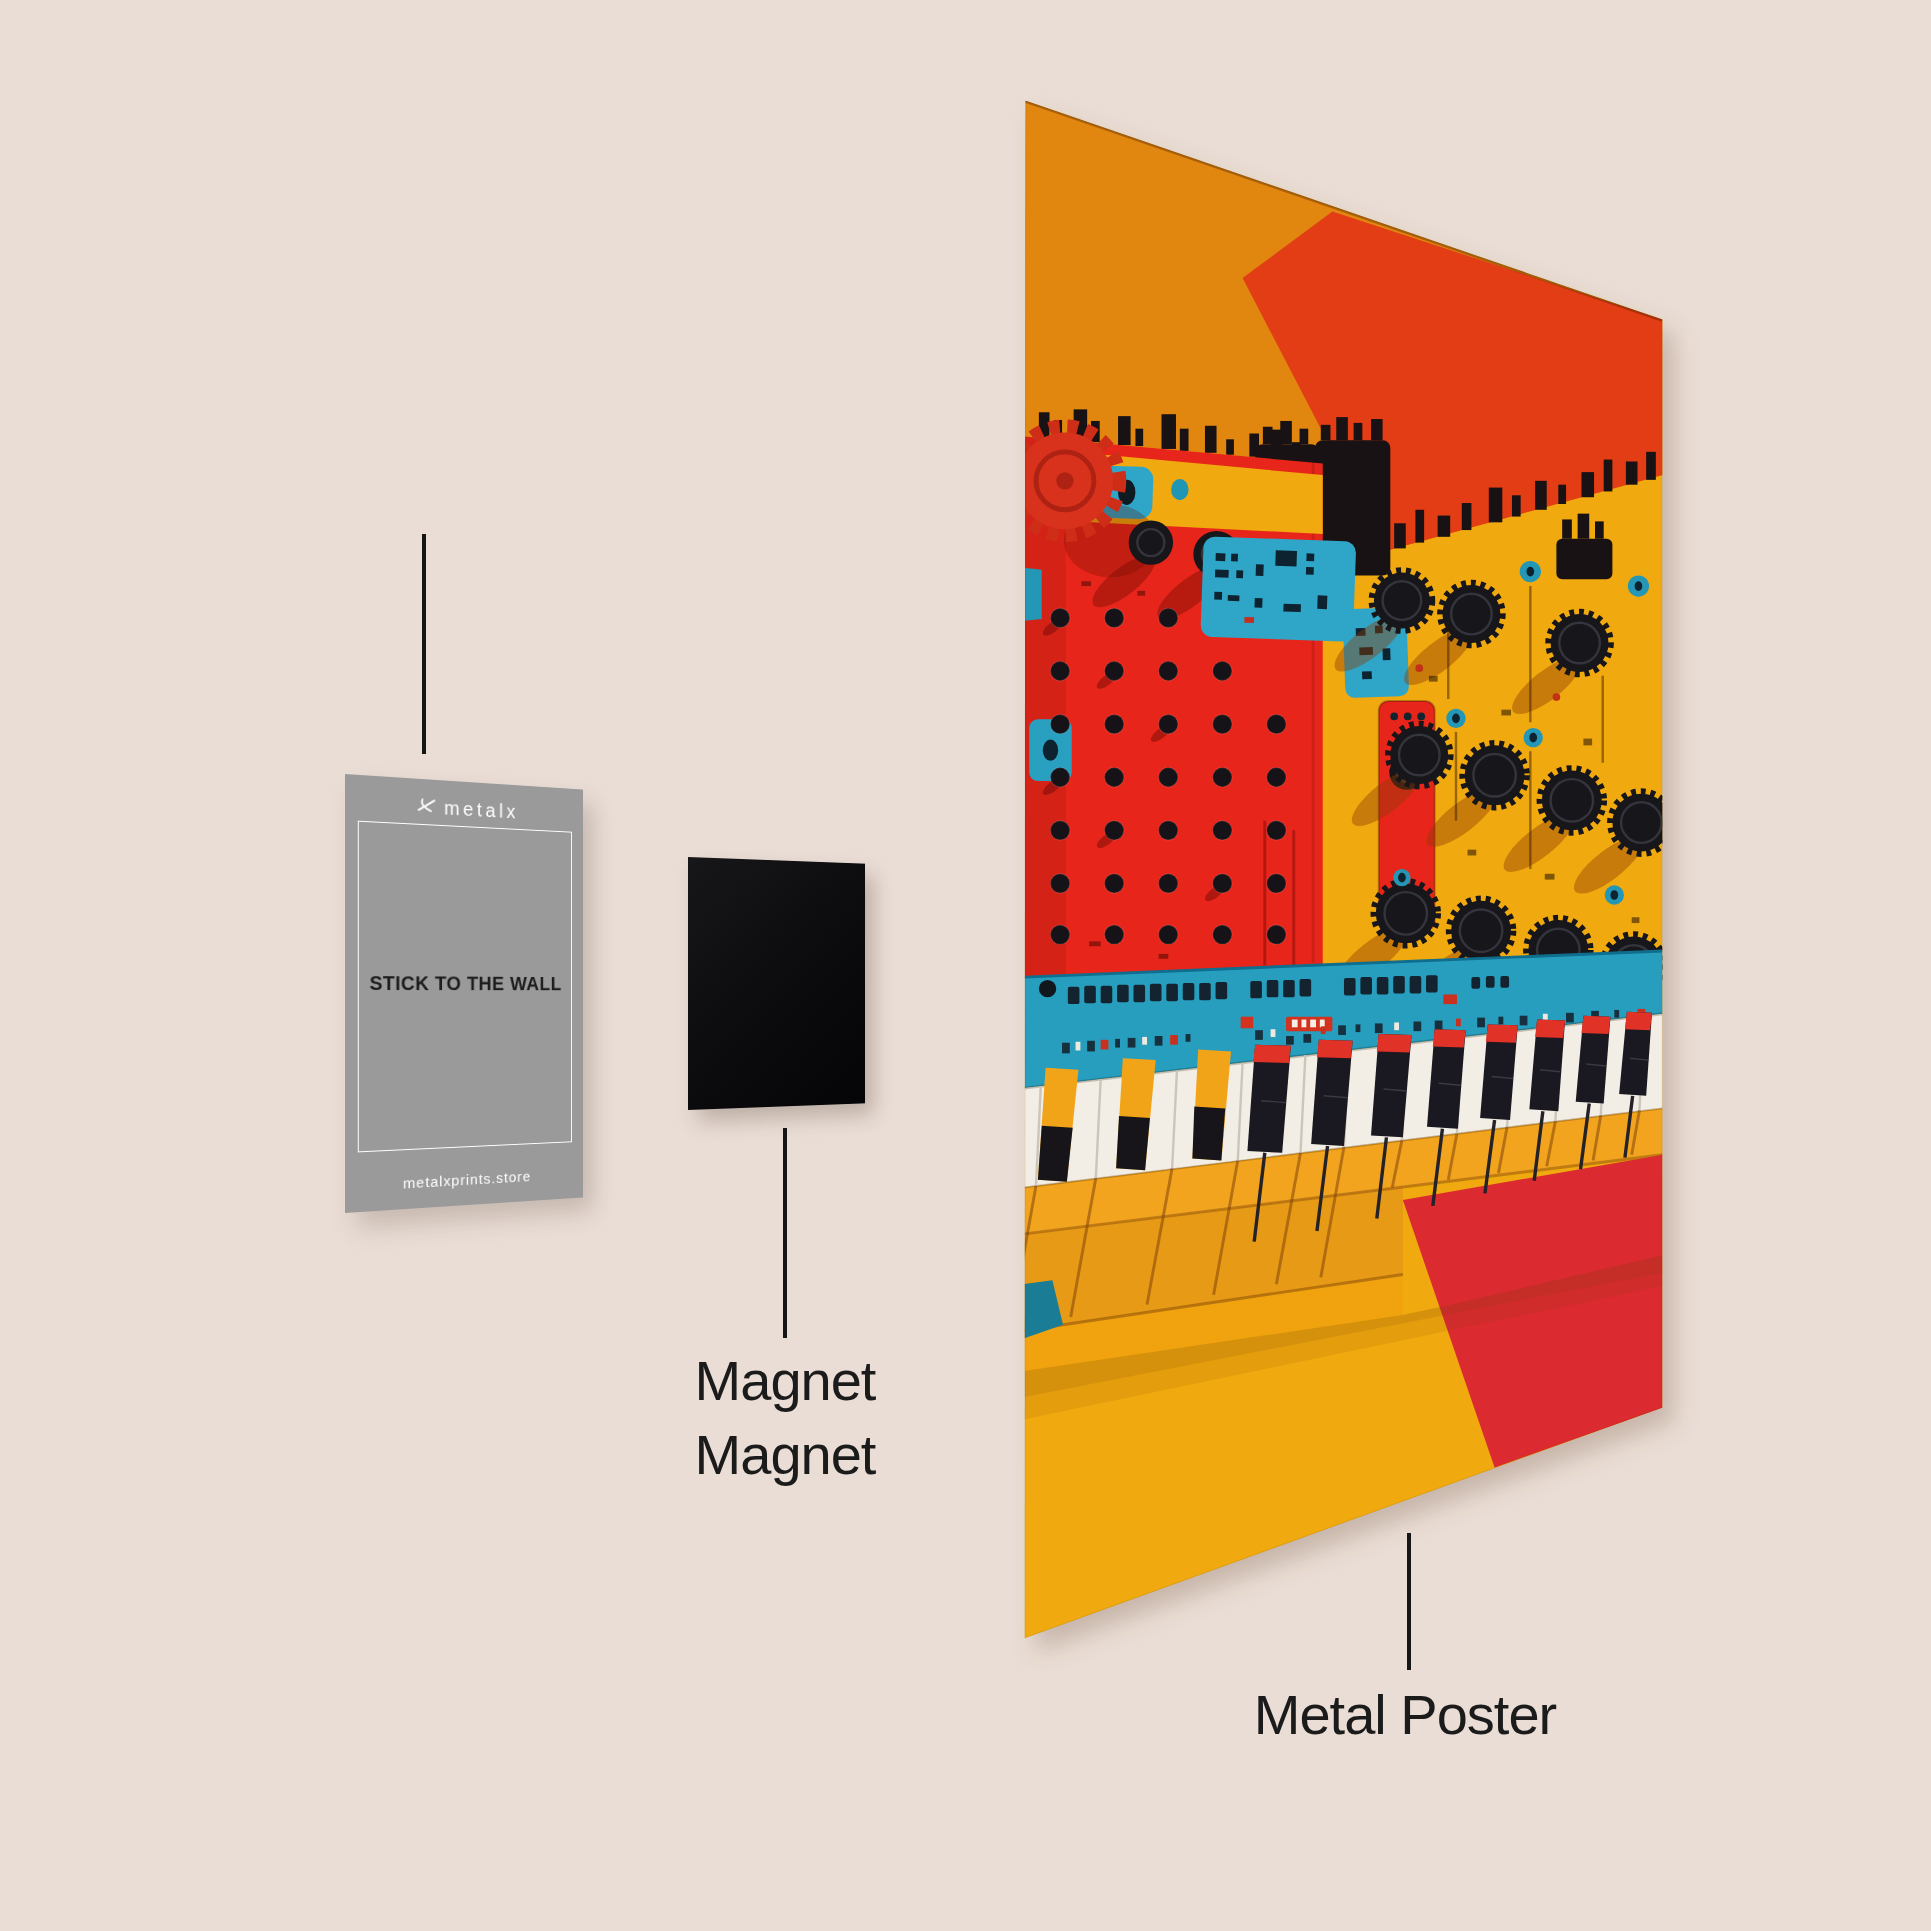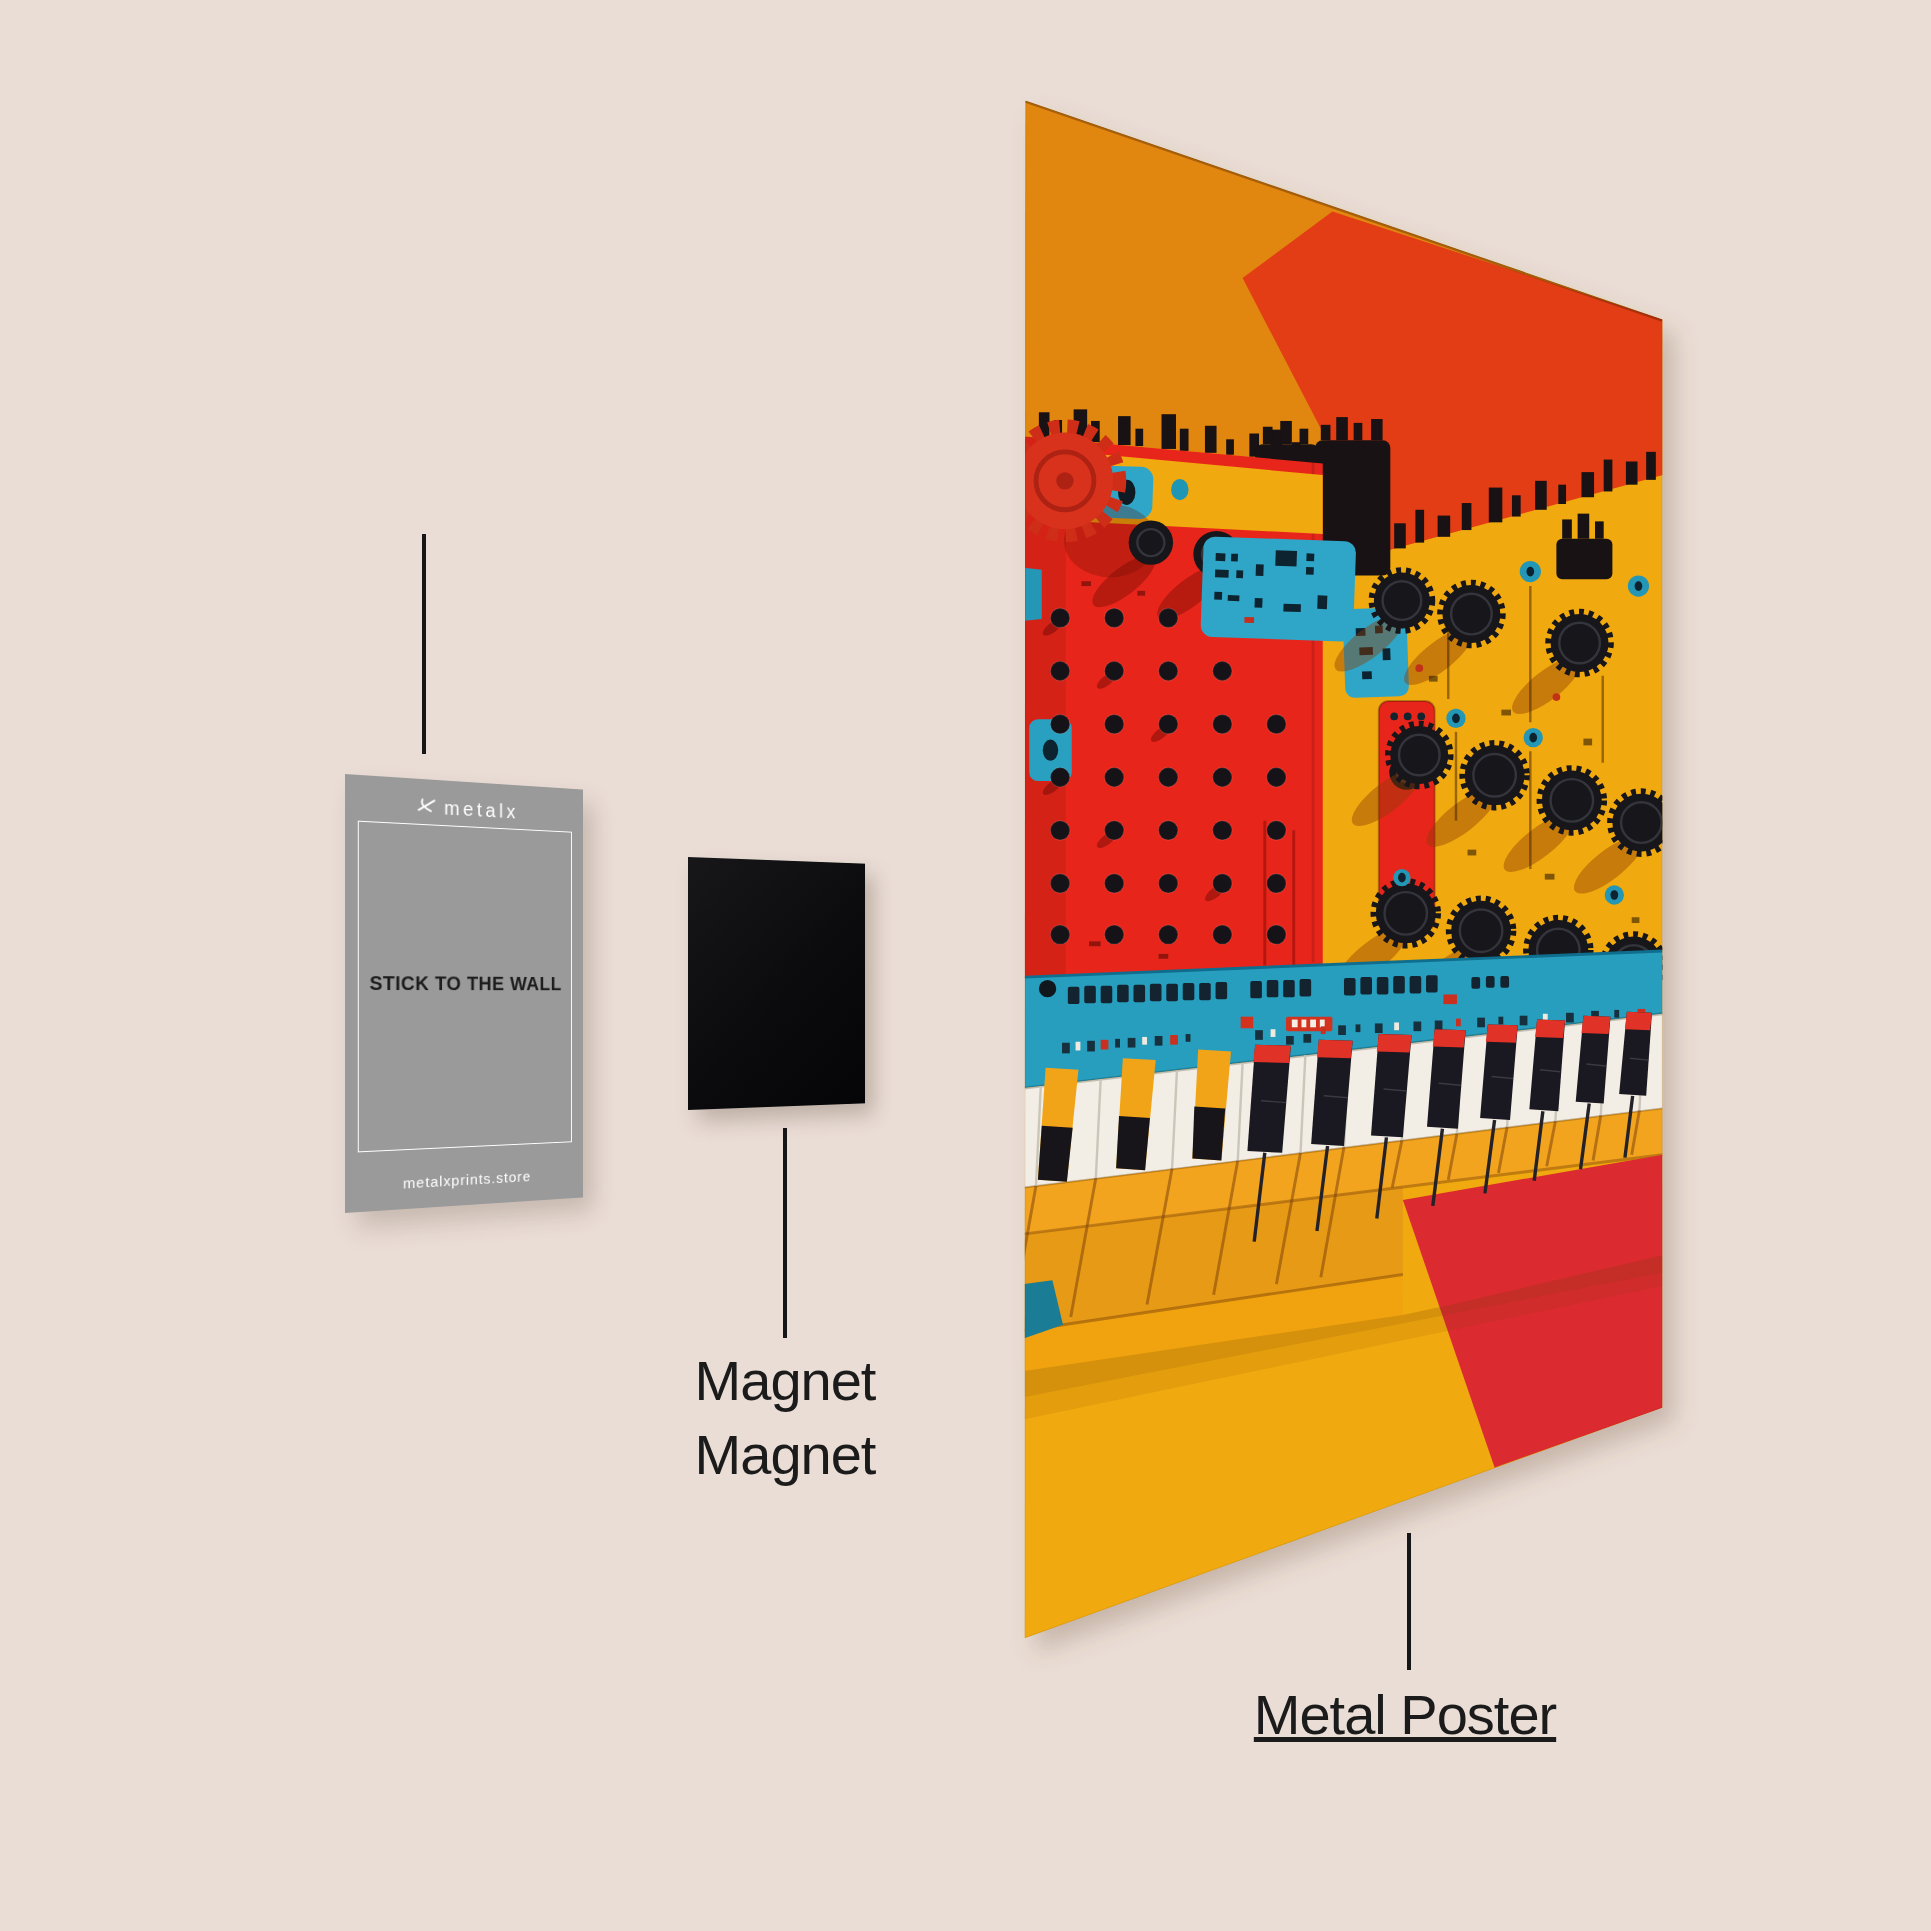--- a/index.html
+++ b/index.html
@@ -11,21 +11,21 @@
   }
   .stage{position:absolute;inset:0;}
 
   
   .label{
     position:absolute;font-size:56px;font-weight:500;letter-spacing:-1px;
     text-align:center;line-height:1.33;color:var(--page-fg,#1B1B1B);
   }
   .label.wall{left:232px;top:458px;width:386px;}
   .label.magnet-lbl{left:592px;top:1344px;width:386px;}
-  .label.poster-lbl{left:1212px;top:1678px;width:386px;text-decoration:underline;}
+  .label.poster-lbl{left:1212px;top:1678px;width:386px;}
   .leader{position:absolute;width:3.9px;background:#161616;}
   .leader.l1{left:422px;top:534px;height:220px;}
   .leader.l2{left:783px;top:1128px;height:210px;}
   .leader.l3{left:1407px;top:1533px;height:137px;}
 
   
   .card{
     position:absolute;left:345px;top:774px;width:259px;height:439px;
     background:var(--card-bg,#9A9A9A);
     transform-origin:left center;

